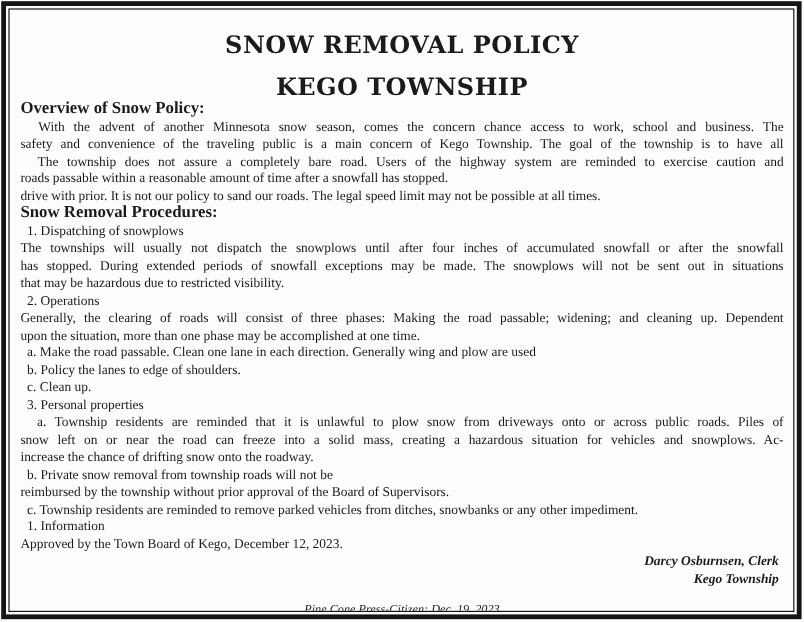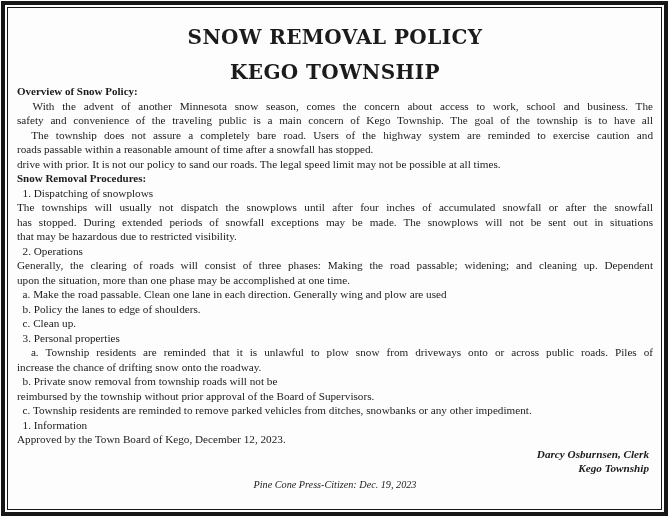--- a/index.html
+++ b/index.html
@@ -47,73 +47,74 @@
   .body-block {
     margin-top: 2px;
   }
   .line {
     font-size: 11.2px;
     line-height: 14.5px;
     white-space: pre-wrap;
   }
   .line.b {
     font-weight: bold;
-    font-size: 11px;
+    font-size: 14px;
   }
   .line.i {
     font-style: italic;
   }
   .line.j {
     text-align: justify;
     text-align-last: justify;
   }
   .line.a-right {
     text-align: right;
     padding-right: 4px;
     font-weight: bold;
   }
   .line.a-center {
     text-align: center;
   }
   .line.s {
     font-size: 10.2px;
     line-height: 14px;
-    margin-top: 2px;
+    margin-top: 12px;
   }
 </style>
 </head>
 <body>
 
 <div class="page">
   <div class="frame">
     <div class="inner">
       <div class="title">
         <div class="title-line">SNOW REMOVAL POLICY</div>
         <div class="title-line">KEGO TOWNSHIP</div>
       </div>
       <div class="body-block">
           <div class="line b">Overview of Snow Policy:</div>
-          <div class="line j">  With the advent of another Minnesota snow season, comes the concern about access to work, school and business. The</div>
+          <div class="line j">  With the advent of another Minnesota snow season, comes the concern chance access to work, school and business. The</div>
           <div class="line j">safety and convenience of the traveling public is a main concern of Kego Township. The goal of the township is to have all</div>
           <div class="line j">  The township does not assure a completely bare road. Users of the highway system are reminded to exercise caution and</div>
           <div class="line">roads passable within a reasonable amount of time after a snowfall has stopped.</div>
           <div class="line">drive with prior. It is not our policy to sand our roads. The legal speed limit may not be possible at all times.</div>
           <div class="line b">Snow Removal Procedures:</div>
           <div class="line">  1. Dispatching of snowplows</div>
           <div class="line j">The townships will usually not dispatch the snowplows until after four inches of accumulated snowfall or after the snowfall</div>
           <div class="line j">has stopped. During extended periods of snowfall exceptions may be made. The snowplows will not be sent out in situations</div>
           <div class="line">that may be hazardous due to restricted visibility.</div>
           <div class="line">  2. Operations</div>
           <div class="line j">Generally, the clearing of roads will consist of three phases: Making the road passable; widening; and cleaning up. Dependent</div>
           <div class="line">upon the situation, more than one phase may be accomplished at one time.</div>
           <div class="line">  a. Make the road passable. Clean one lane in each direction. Generally wing and plow are used</div>
           <div class="line">  b. Policy the lanes to edge of shoulders.</div>
           <div class="line">  c. Clean up.</div>
           <div class="line">  3. Personal properties</div>
           <div class="line j">  a. Township residents are reminded that it is unlawful to plow snow from driveways onto or across public roads. Piles of</div>
+          <div class="line j">snow left on or near the road can freeze into a solid mass, creating a hazardous situation for vehicles and snowplows. Ac-</div>
           <div class="line">increase the chance of drifting snow onto the roadway.</div>
           <div class="line">  b. Private snow removal from township roads will not be</div>
           <div class="line">reimbursed by the township without prior approval of the Board of Supervisors.</div>
           <div class="line">  c. Township residents are reminded to remove parked vehicles from ditches, snowbanks or any other impediment.</div>
           <div class="line">  1. Information</div>
           <div class="line">Approved by the Town Board of Kego, December 12, 2023.</div>
           <div class="line i a-right">Darcy Osburnsen, Clerk</div>
           <div class="line i a-right">Kego Township</div>
           <div class="line i s a-center">Pine Cone Press-Citizen: Dec. 19, 2023</div>
         </div>

